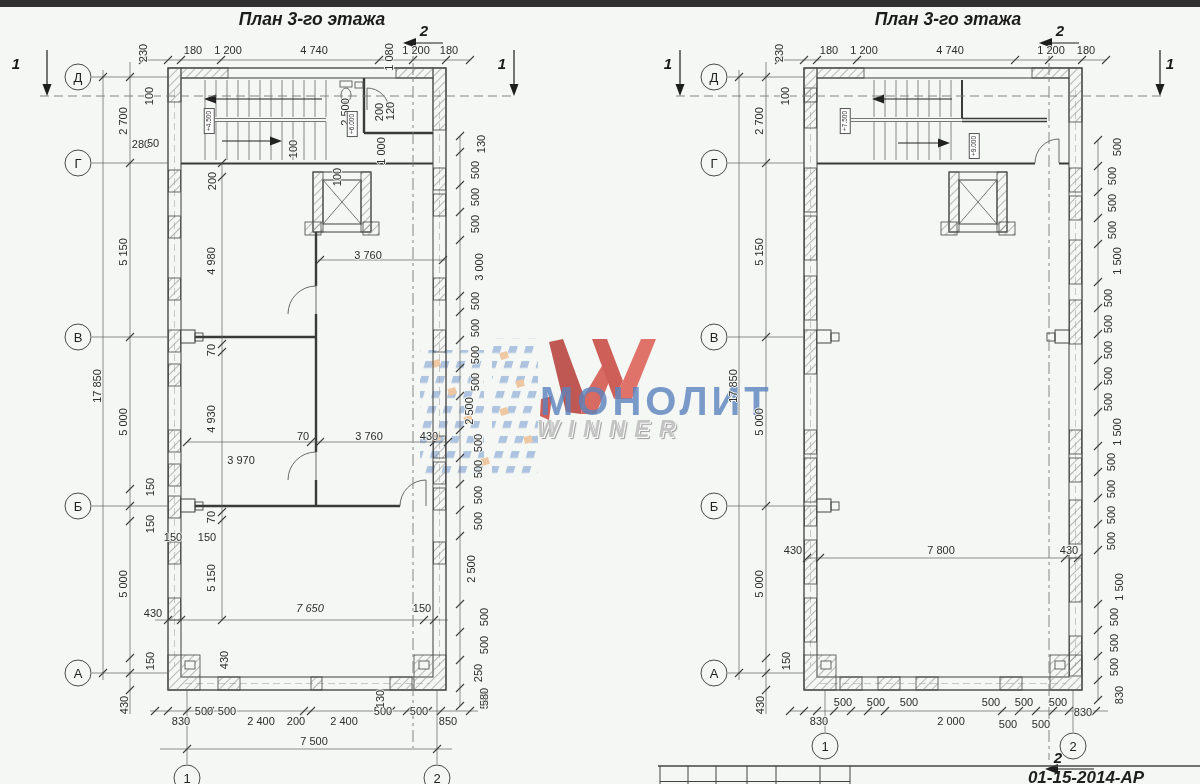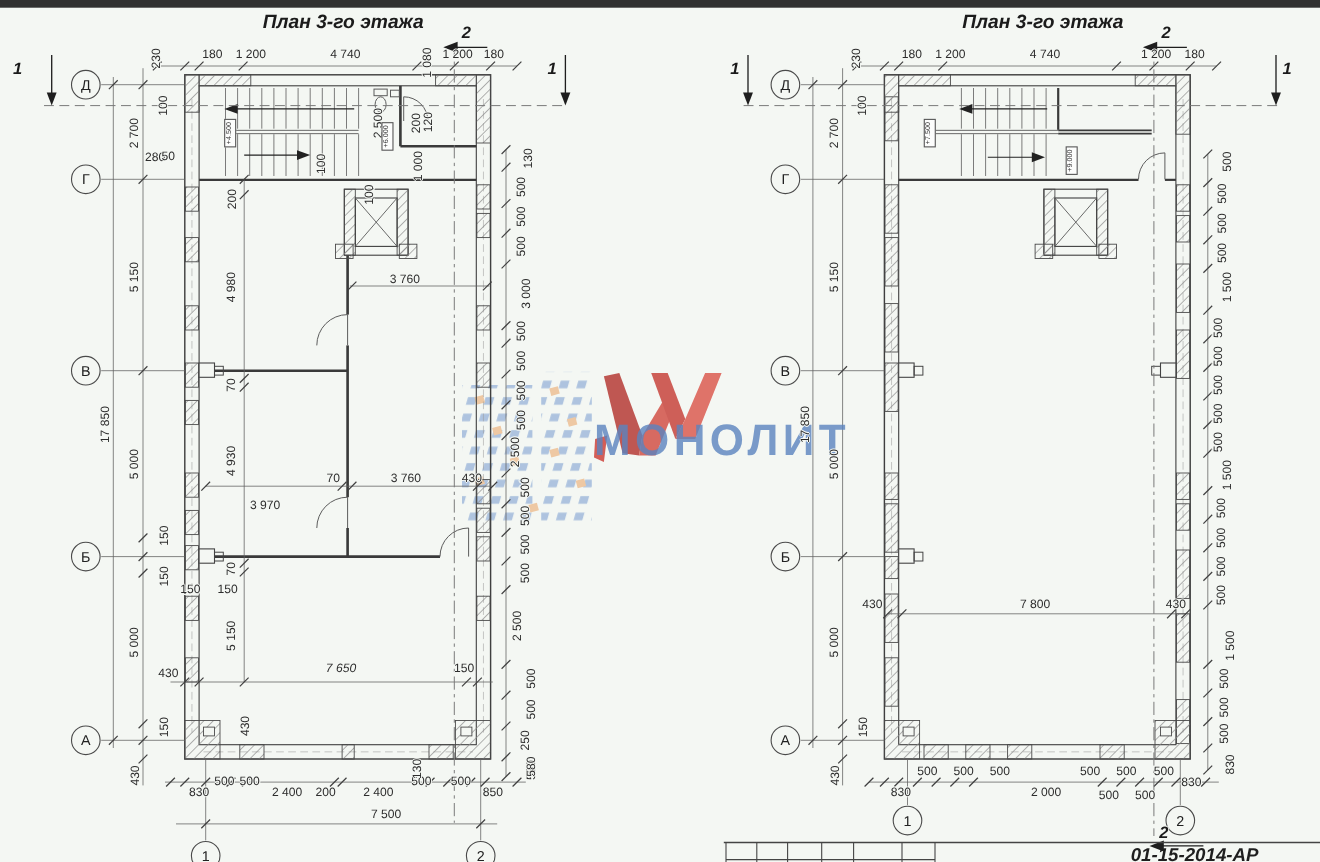--- a/index.html
+++ b/index.html
@@ -438,20 +438,21 @@
       <line x1="820" y1="766" x2="820" y2="784" stroke-width="1"></line>
       <line x1="850" y1="766" x2="850" y2="784" stroke-width="1"></line>
       <line x1="660" y1="781.5" x2="850" y2="781.5" stroke-width="1"></line>
     </g>
   </svg>
 
   <div id="title-left" class="plan-title">План 3-го этажа</div>
   <div id="title-right" class="plan-title">План 3-го этажа</div>
 
   <div class="wm-brand" style="color: rgb(91, 132, 191);">МОНОЛИТ</div>
+  <div class="wm-sub" style="color: rgb(194, 194, 194);">WINNER</div>
 
   <div class="docnum">01-15-2014-АР</div>
 
   <div id="labels">
       <span class="dim v" style="left: 143px; top: 53px;">230</span>
       <span class="dim" style="left: 193px; top: 50px;">180</span>
       <span class="dim" style="left: 228px; top: 50px;">1 200</span>
       <span class="dim" style="left: 314px; top: 50px;">4 740</span>
       <span class="dim v" style="left: 389px; top: 57px;">1 080</span>
       <span class="dim" style="left: 416px; top: 50px;">1 200</span>
@@ -495,21 +496,21 @@
       <span class="dim" style="left: 204px; top: 711px;">500</span>
       <span class="dim" style="left: 227px; top: 711px;">500</span>
       <span class="dim" style="left: 261px; top: 721px;">2 400</span>
       <span class="dim" style="left: 296px; top: 721px;">200</span>
       <span class="dim" style="left: 344px; top: 721px;">2 400</span>
       <span class="dim" style="left: 383px; top: 711px;">500</span>
       <span class="dim v" style="left: 380px; top: 699px;">130</span>
       <span class="dim" style="left: 419px; top: 711px;">500</span>
       <span class="dim" style="left: 448px; top: 721px;">850</span>
       <span class="dim v" style="left: 484px; top: 700px;">580</span>
-      <span class="dim" style="left: 314px; top: 741px; margin-left: 37px;">7 500</span>
+      <span class="dim" style="left: 314px; top: 741px;">7 500</span>
       <span class="dim v" style="left: 481px; top: 144px;">130</span>
       <span class="dim v" style="left: 475px; top: 170px;">500</span>
       <span class="dim v" style="left: 475px; top: 197px;">500</span>
       <span class="dim v" style="left: 475px; top: 224px;">500</span>
       <span class="dim v" style="left: 479px; top: 267px;">3 000</span>
       <span class="dim v" style="left: 475px; top: 301px;">500</span>
       <span class="dim v" style="left: 475px; top: 328px;">500</span>
       <span class="dim v" style="left: 475px; top: 355px;">500</span>
       <span class="dim v" style="left: 475px; top: 382px;">500</span>
       <span class="dim v" style="left: 469px; top: 411px;">2 500</span>

